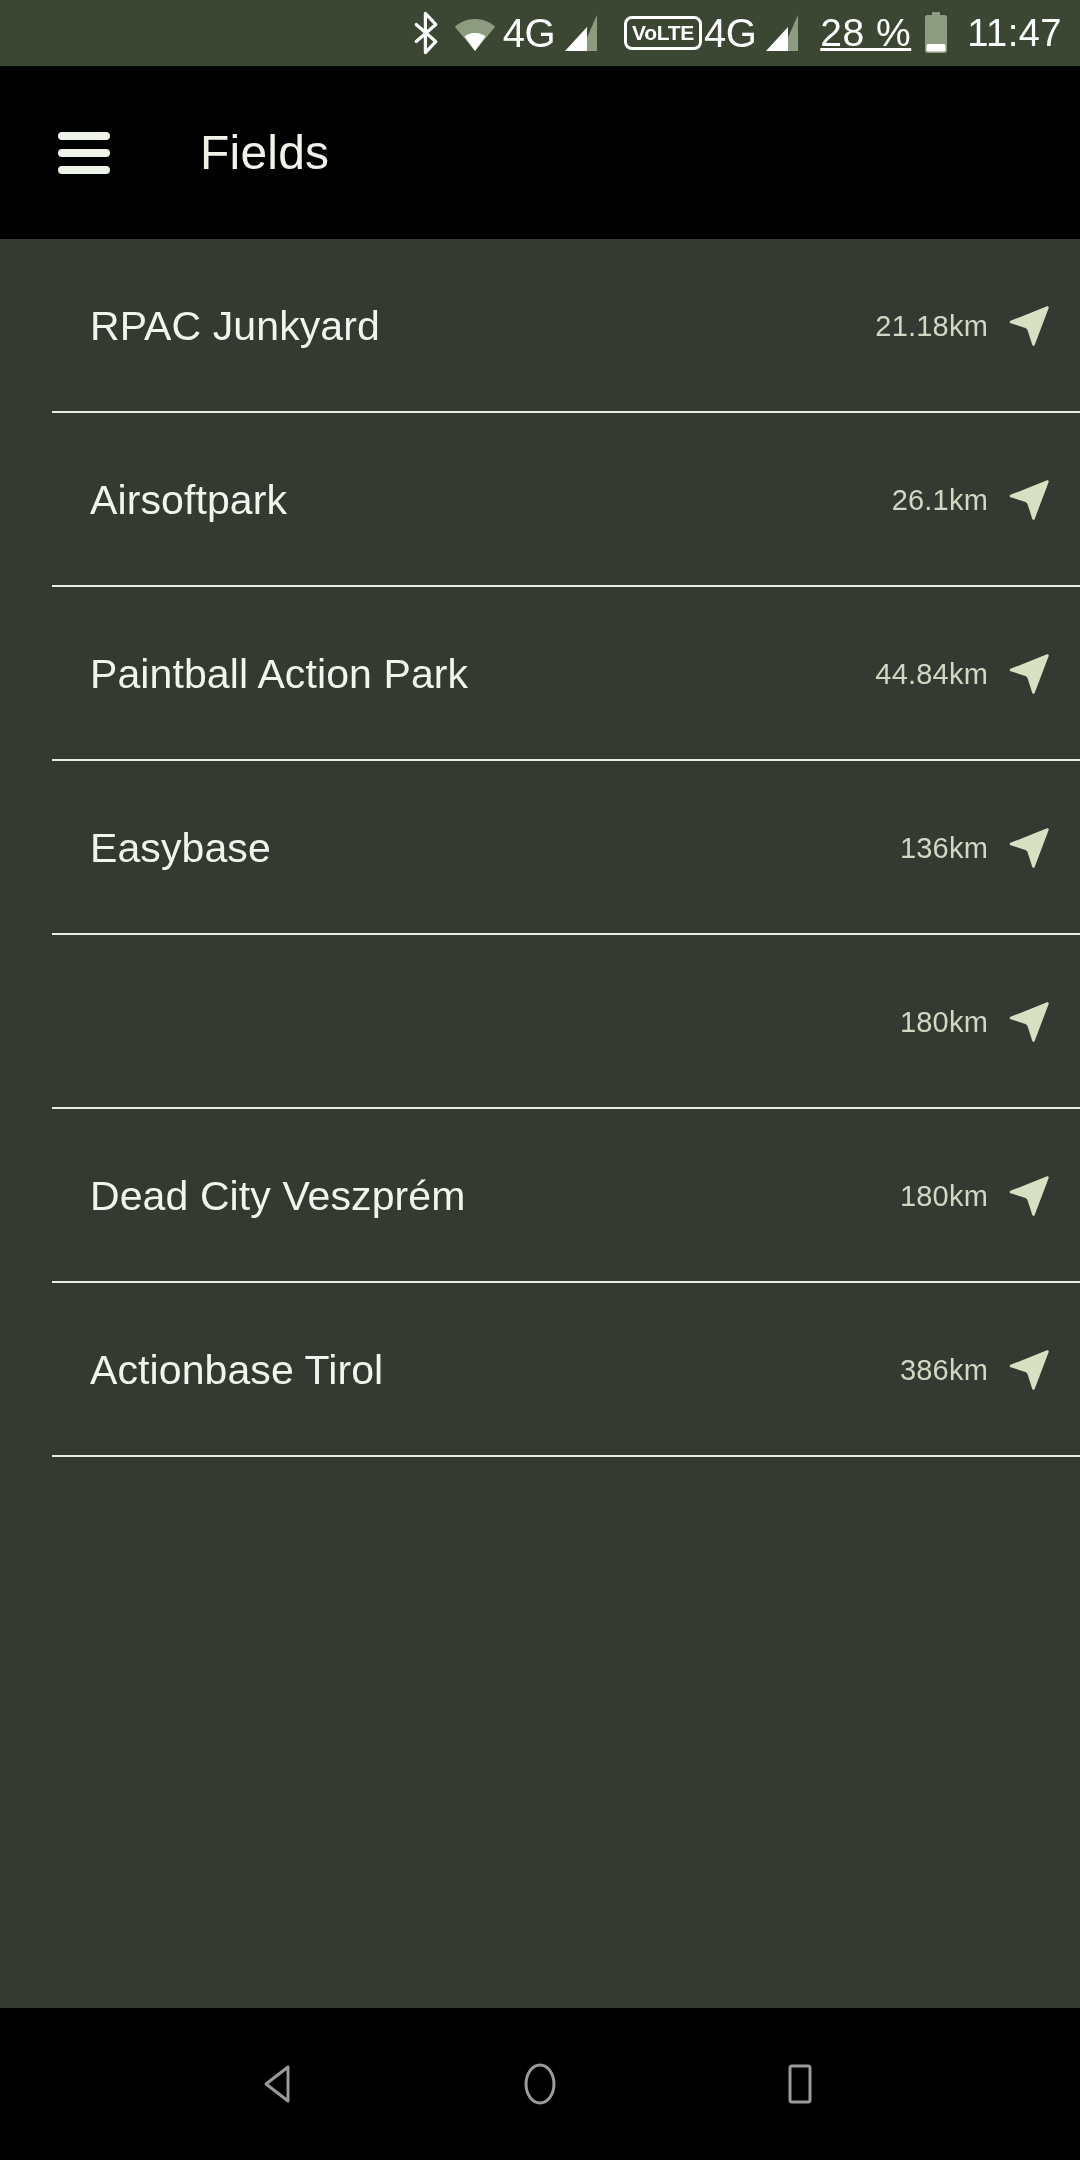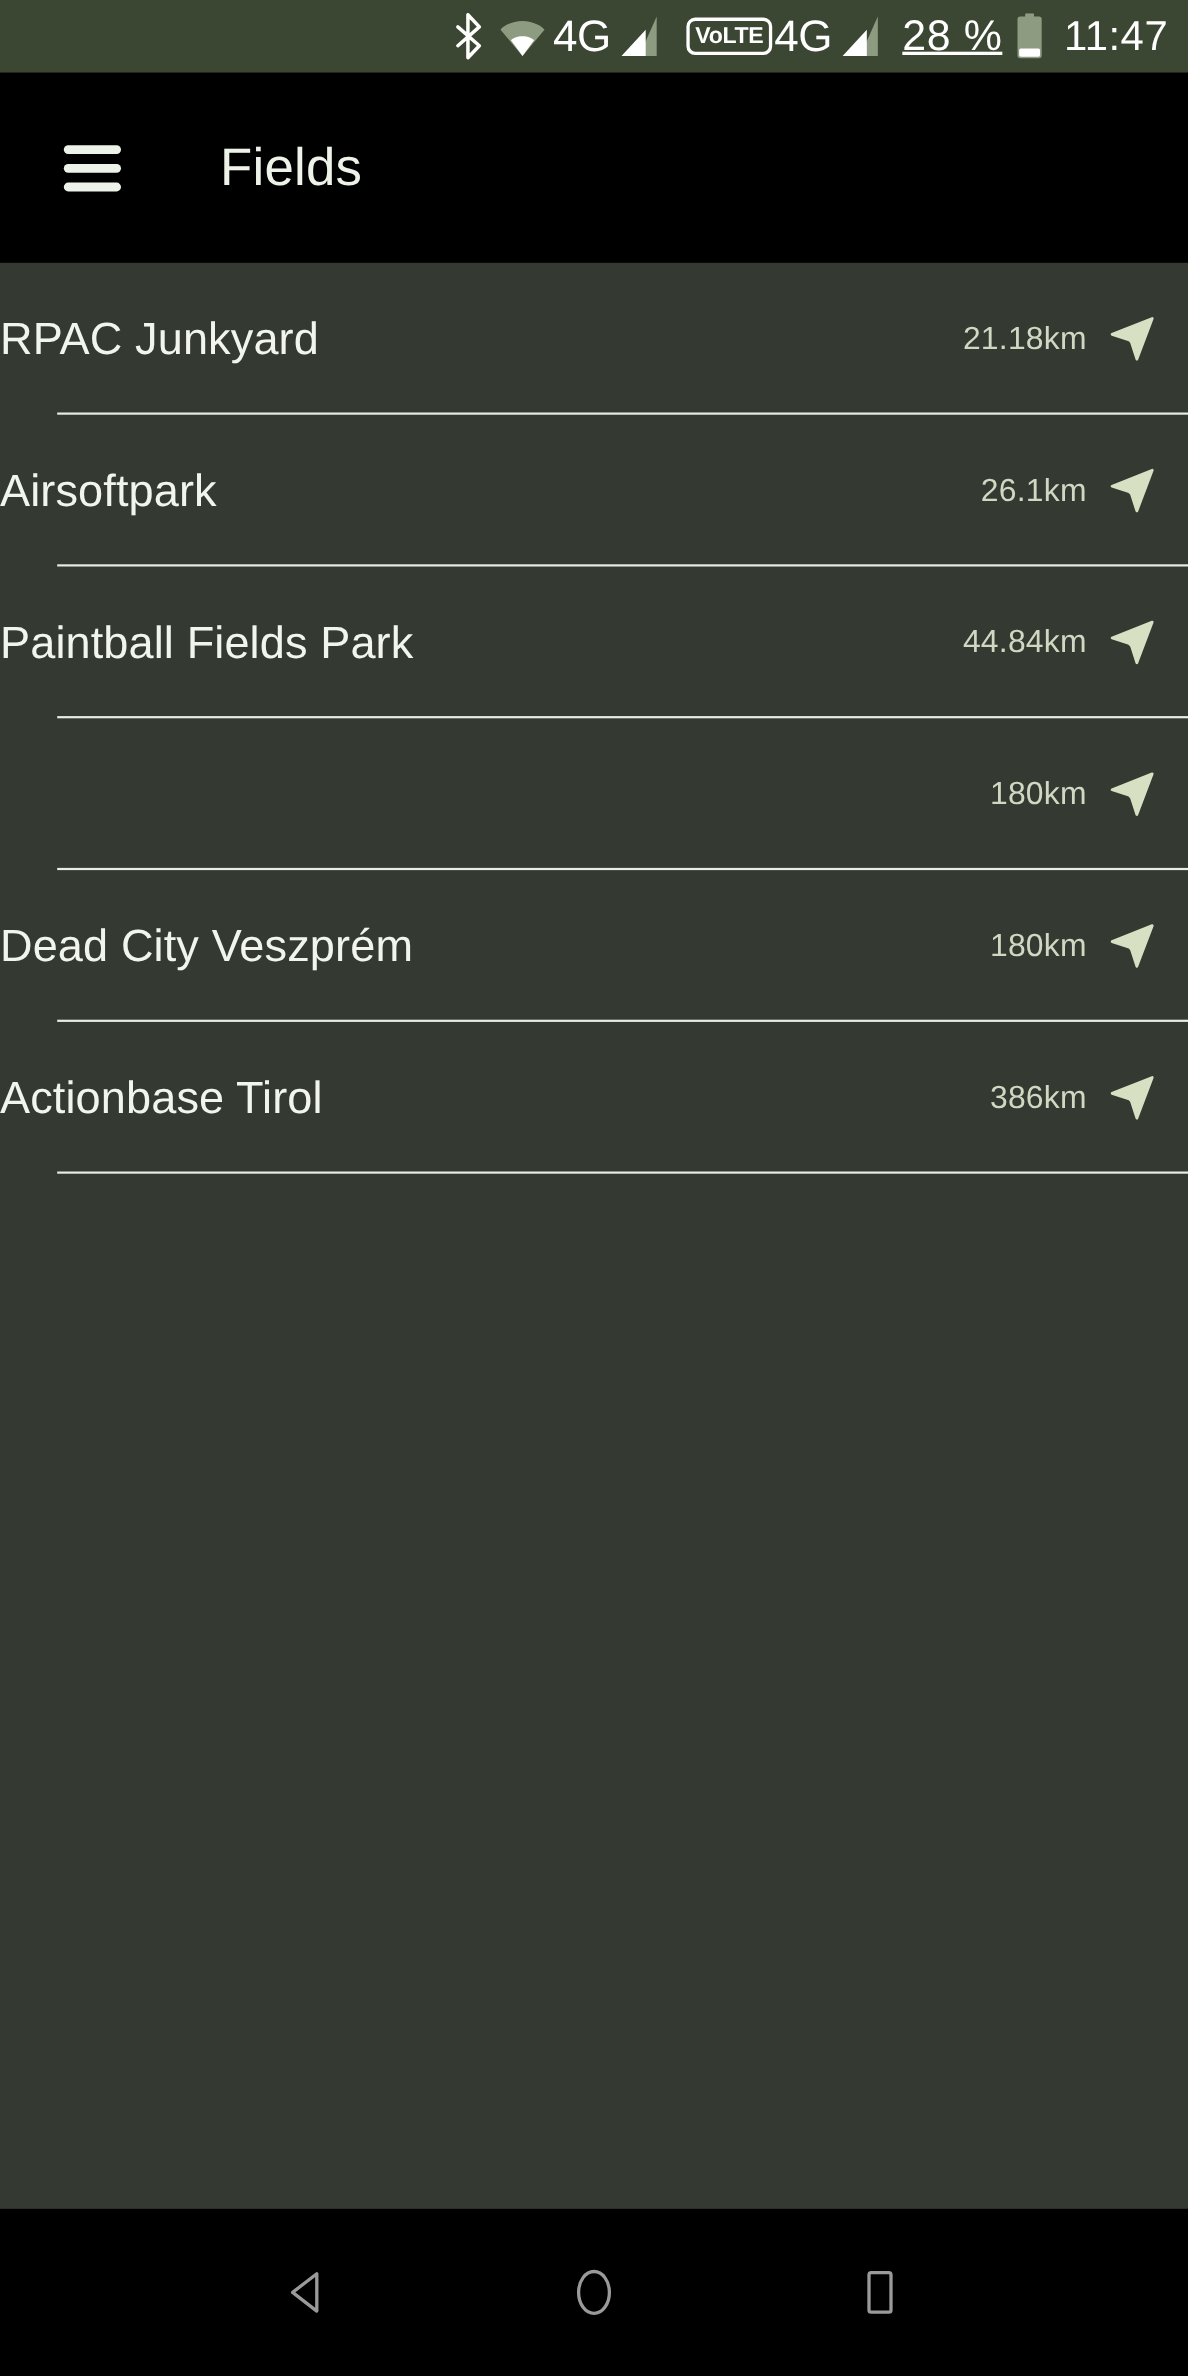--- a/index.html
+++ b/index.html
@@ -121,23 +121,24 @@
 
   
   .content {
     flex: 1 1 auto;
     background: #343a31;
     overflow: hidden;
   }
   .field-list { list-style: none; }
 
   .field-row {
-    height: 138px;
-    display: flex;
-    align-items: center;
+    height: 174px;
+    display: flex;
+    align-items: center;
+    padding-left: 90px;
     padding-right: 28px;
     position: relative;
     cursor: pointer;
   }
   .field-row::after {
     content: "";
     position: absolute;
     left: 52px;
     right: 0;
     bottom: 0;
@@ -264,23 +265,34 @@
           <span class="row-right">
             <span class="field-dist">26.1km</span>
             <span>
               <svg class="nav-arrow" viewBox="0 0 46 46">
                 <path d="M41.5 4.5 L27.5 41.5 L22.5 26 L20.5 24 L5 19 Z" fill="#d7e0c2" stroke="#d7e0c2" stroke-width="2.5" stroke-linejoin="round"></path>
               </svg>
             </span>
           </span>
         </li>
         <li class="field-row">
-          <span class="field-name">Paintball Fields Park</span>
+          <span class="field-name">Paintball Action Park</span>
           <span class="row-right">
             <span class="field-dist">44.84km</span>
+            <span>
+              <svg class="nav-arrow" viewBox="0 0 46 46">
+                <path d="M41.5 4.5 L27.5 41.5 L22.5 26 L20.5 24 L5 19 Z" fill="#d7e0c2" stroke="#d7e0c2" stroke-width="2.5" stroke-linejoin="round"></path>
+              </svg>
+            </span>
+          </span>
+        </li>
+        <li class="field-row">
+          <span class="field-name">Easybase</span>
+          <span class="row-right">
+            <span class="field-dist">136km</span>
             <span>
               <svg class="nav-arrow" viewBox="0 0 46 46">
                 <path d="M41.5 4.5 L27.5 41.5 L22.5 26 L20.5 24 L5 19 Z" fill="#d7e0c2" stroke="#d7e0c2" stroke-width="2.5" stroke-linejoin="round"></path>
               </svg>
             </span>
           </span>
         </li>
         <li class="field-row">
           <span class="row-right">
             <span class="field-dist">180km</span>

